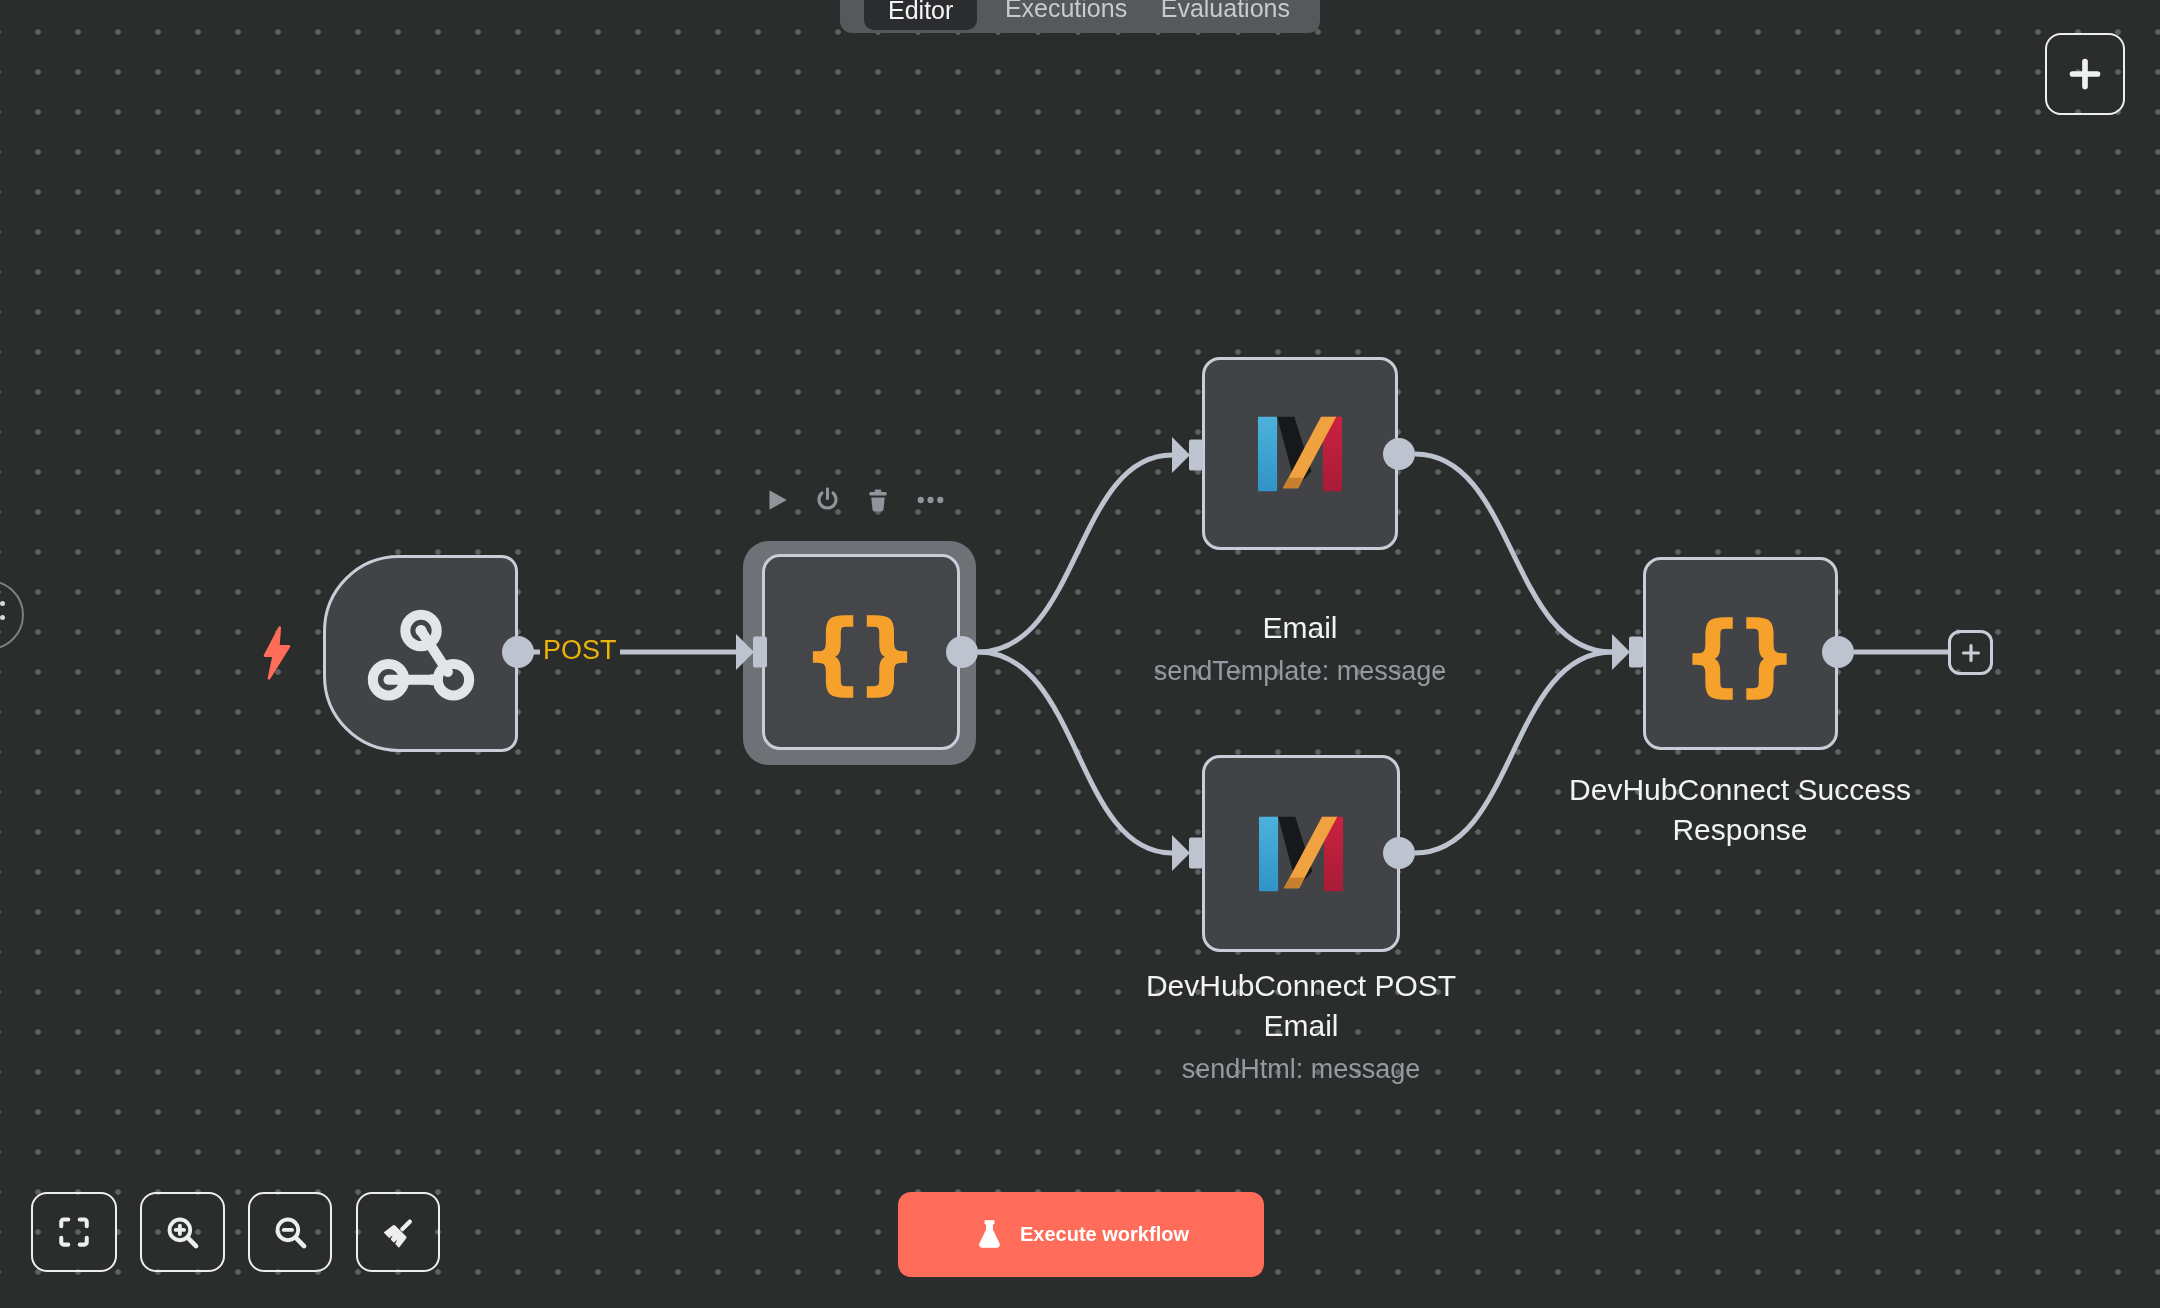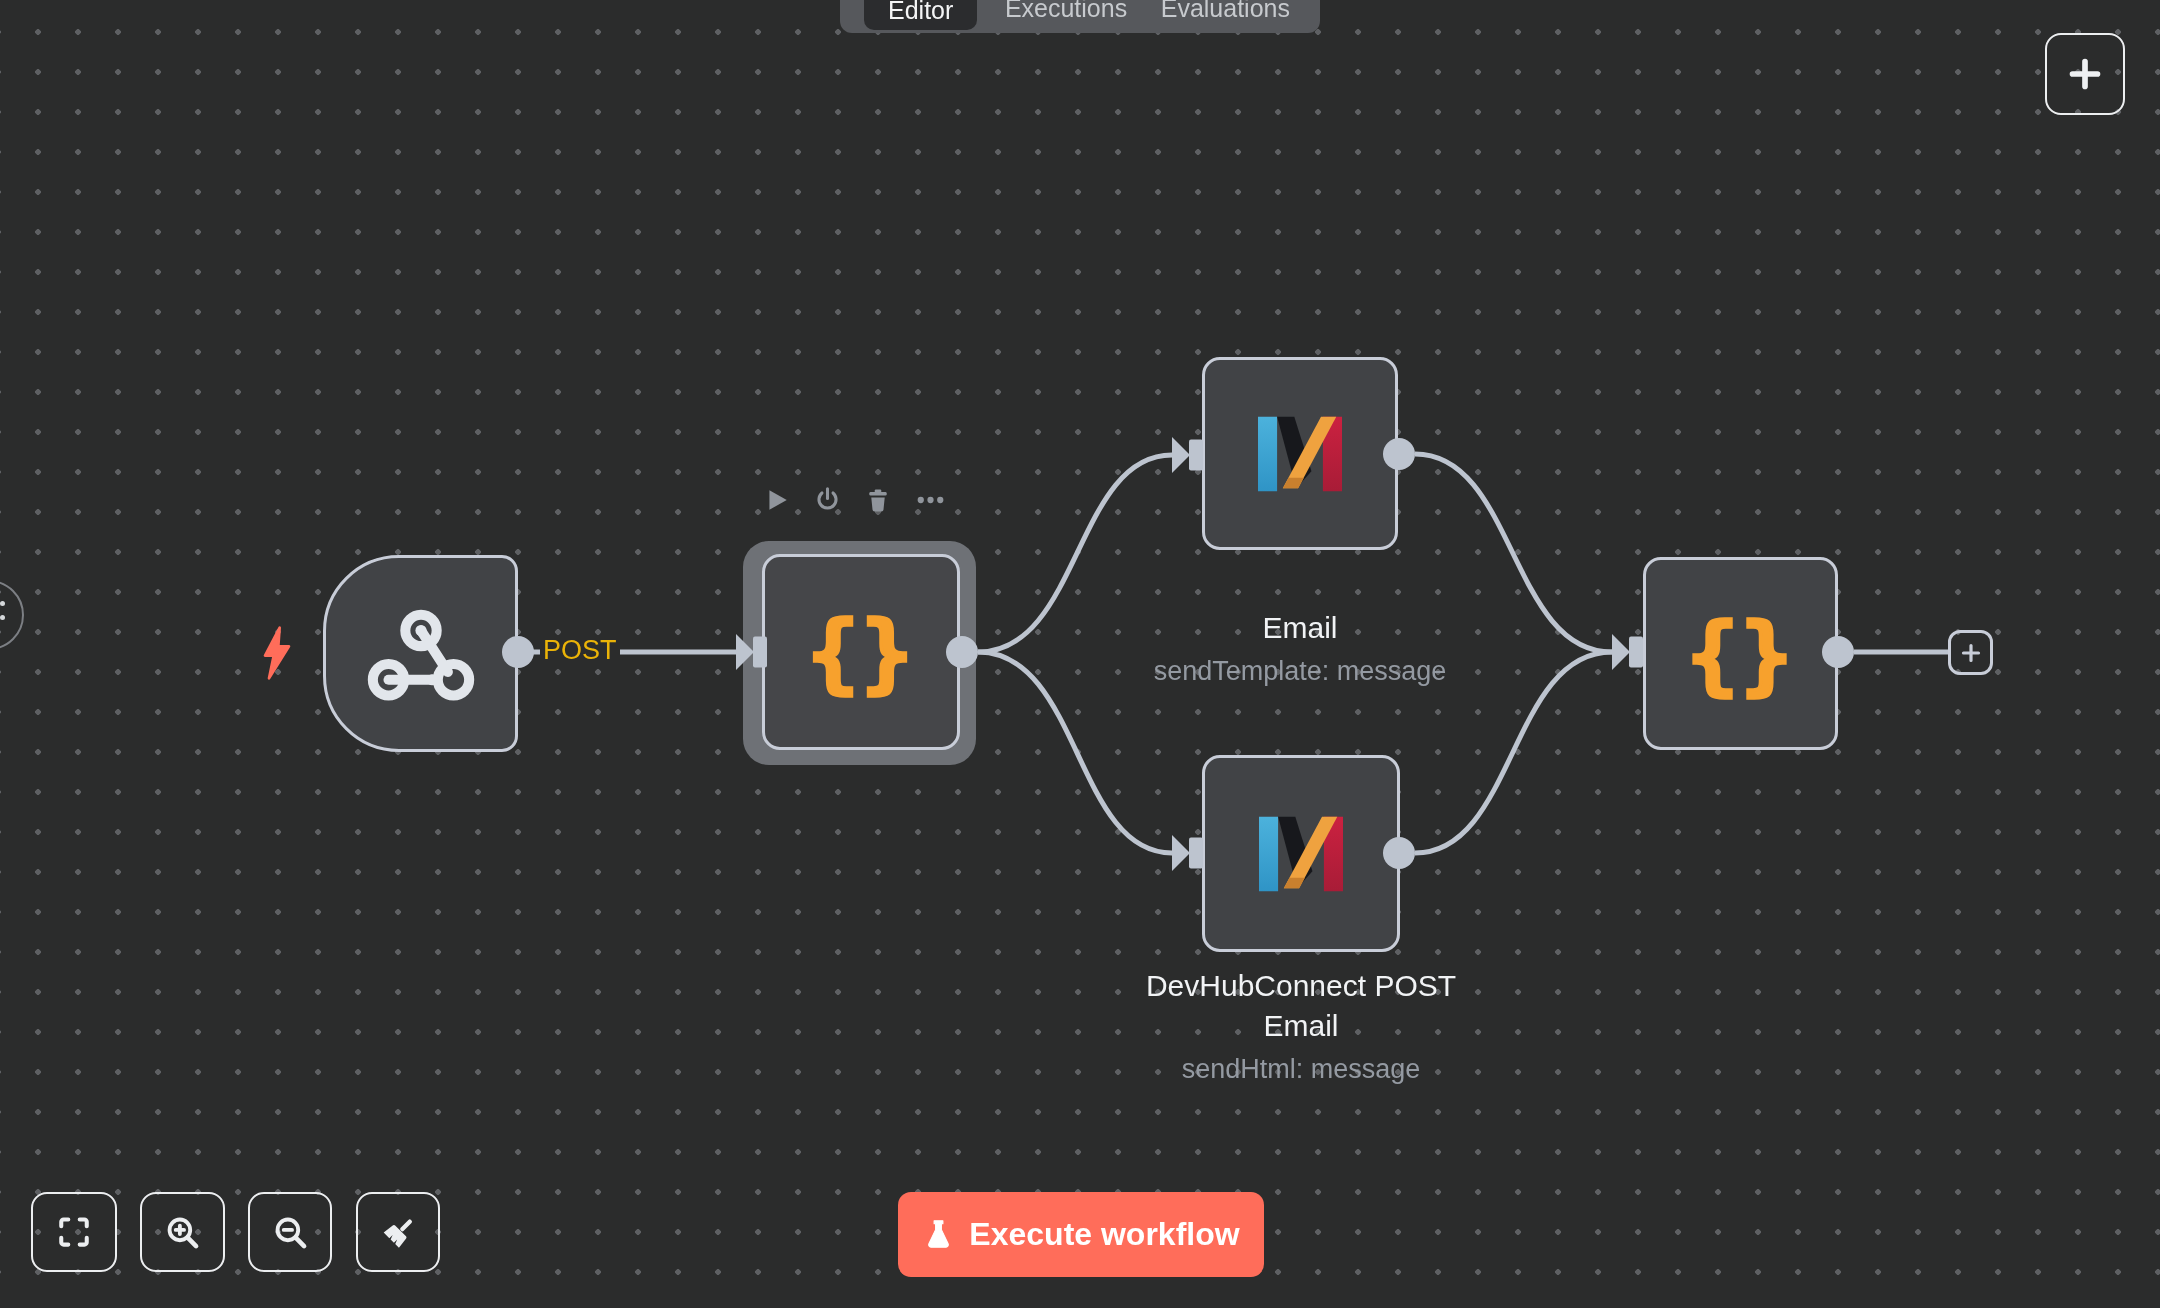--- a/index.html
+++ b/index.html
@@ -80,21 +80,21 @@
   .post-label {
     position: absolute; left: 540px; top: 635px; z-index: 6;
     color: #eab308; font-size: 27px; background: #2b2c2c; padding: 0 3px;
   }
 
   
   .execute-btn {
     position: absolute; left: 898px; top: 1192px; width: 366px; height: 85px;
     background: #ff6d5a; border: none; border-radius: 13px; cursor: pointer;
     display: flex; align-items: center; justify-content: center; gap: 14px;
-    color: #ffffff; font-size: 32px; font-weight: 600;
+    color: #ffffff; font-size: 20px; font-weight: 600;
     font-family: "Liberation Sans", sans-serif; z-index: 10;
   }
 
   
   .assist-bubble {
     position: absolute; left: -46px; top: 580px; width: 70px; height: 70px;
     border: 2px solid #7c7f84; border-radius: 50%; z-index: 3;
   }
   .assist-bubble i {
     position: absolute; width: 5px; height: 5px; border-radius: 50%;
@@ -202,20 +202,24 @@
   </div>
   <div class="node-label" style="left:1301px; top:966px;">
     <span>DevHubConnect POST</span><br>
     <span>Email</span>
     <span class="node-sub">sendHtml: message</span>
   </div>
 
   <div class="node square" style="left:1643px; top:557px; width:195px; height:193px;">
     <div class="braces">{}</div>
   </div>
+  <div class="node-label" style="left:1740px; top:770px;">
+    <span>DevHubConnect Success</span><br>
+    <span>Response</span>
+  </div>
 
   <svg class="wires" width="2160" height="1308" viewBox="0 0 2160 1308">
     <g fill="none" stroke="#bdc4cf" stroke-width="5">
       <path d="M 518 652 H 736"></path>
       <path d="M 978 652 C 1080 652, 1075 455, 1172 455"></path>
       <path d="M 978 652 C 1080 652, 1075 853, 1172 853"></path>
       <path d="M 1415 454 C 1515 454, 1510 652, 1612 652"></path>
       <path d="M 1415 853 C 1515 853, 1510 652, 1612 652"></path>
       <path d="M 1854 652 H 1948"></path>
     </g>

